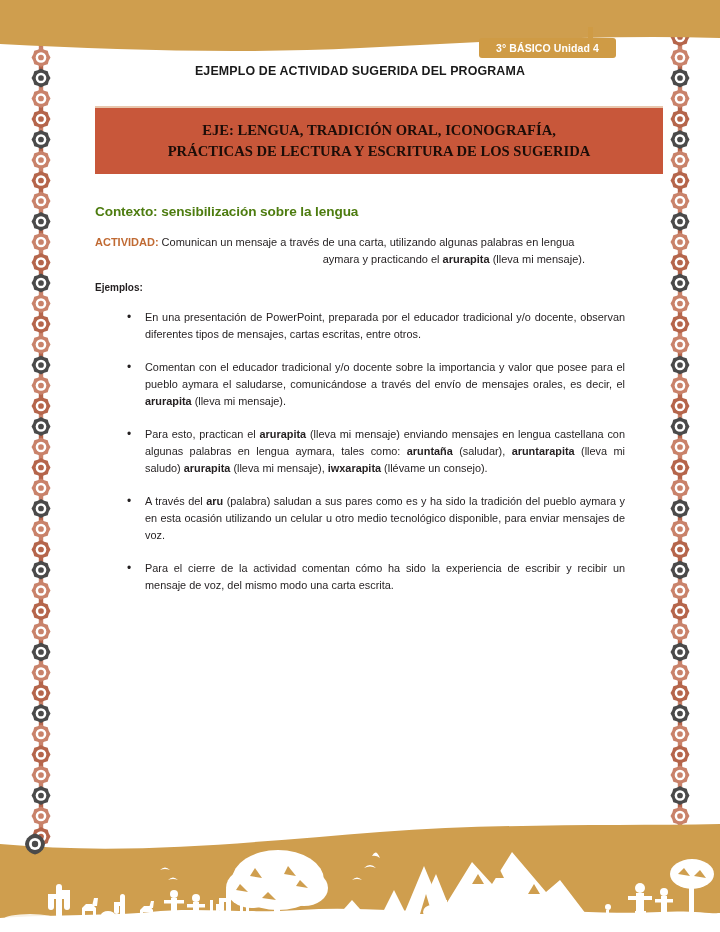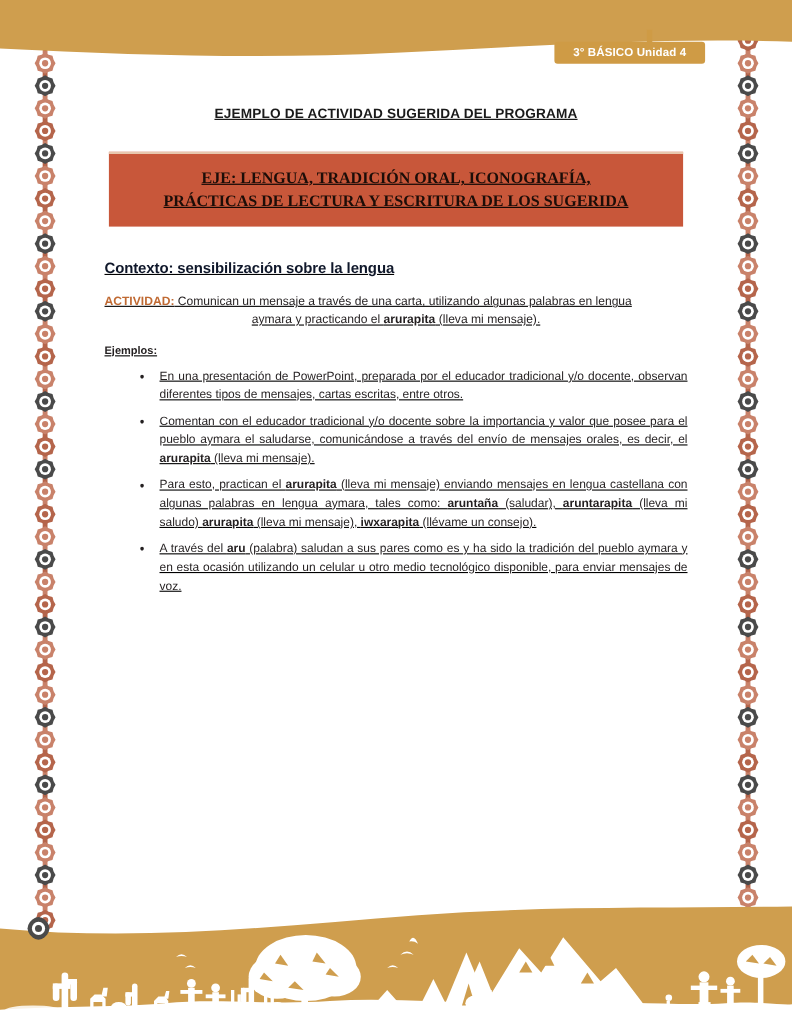--- a/index.html
+++ b/index.html
@@ -29,21 +29,21 @@
     top: 0; left: 0;
     width: 720px;
     height: 62px;
     z-index: 2;
   }
   .top-band svg { display: block; }
 
   .grade-badge {
     position: absolute;
     top: 38px;
-    left: 504px;
+    left: 479px;
     width: 137px;
     height: 20px;
     background: #cf9b45;
     border-radius: 3px;
     color: #ffffff;
     font-size: 10.5px;
     font-weight: bold;
     letter-spacing: .1px;
     display: flex;
     align-items: center;
@@ -79,73 +79,72 @@
     z-index: 1;
     overflow: hidden;
   }
   .side-border.left  { left: 20px; }
   .side-border.right { left: 659px; }
   .side-border svg { display: block; }
 
   
   .content {
     position: absolute;
-    top: 96px;
+    top: 64px;
     left: 95px;
     width: 530px;
     z-index: 5;
-    text-decoration: underline;
   }
 
   .doc-title {
     font-size: 12.4px;
     font-weight: bold;
     color: #1a1a1a;
     text-align: center;
     letter-spacing: .15px;
     margin-bottom: 28px;
   }
 
   .eje-banner {
     background: #c8573a;
     border-top: 2px solid #e8c7ae;
-    width: 522px;
+    width: 568px;
     margin: 4px auto;
     padding: 12px 14px 13px;
     text-align: center;
     font-family: "Liberation Serif", serif;
     font-weight: bold;
     font-size: 14.6px;
     line-height: 1.42;
     color: #1c0d08;
   }
   .eje-banner .l2 { display: block; }
 
   .context-title {
     margin-top: 30px;
     font-size: 13.6px;
     font-weight: bold;
-    color: #0f172a;
+    color: #4d7c0f;
     letter-spacing: -.1px;
   }
 
   .activity-block {
     margin-top: 15px;
     font-size: 11px;
     line-height: 1.52;
     color: #231f20;
     text-align: justify;
   }
   .activity-label {
     font-weight: bold;
     color: #c06a33;
   }
   .activity-line2 {
     display: block;
-    text-align: center;
+    text-align: right;
     padding: 0 40px;
   }
 
   .examples-label {
     margin-top: 14px;
     font-size: 10px;
     font-weight: bold;
     color: #231f20;
   }
 
@@ -155,20 +154,21 @@
     list-style: none;
   }
   ul.bullets > li {
     position: relative;
     font-size: 10.9px;
     line-height: 1.56;
     color: #231f20;
     text-align: justify;
     margin-bottom: 7px;
     padding-left: 2px;
+    margin-top: 16px;
   }
   ul.bullets > li::before {
     content: "\2022";
     position: absolute;
     left: -16px;
     top: -1px;
     font-size: 12px;
     color: #231f20;
   }
   ul.bullets > li b { font-weight: bold; }
@@ -786,20 +786,21 @@
       <span class="activity-line2"><span>aymara y practicando el </span><b>arurapita</b><span> (lleva mi mensaje).</span></span>
     </div>
 
     <div class="examples-label">Ejemplos:</div>
 
     <ul class="bullets" id="bullet-list">
         <li><span>En una presentación de PowerPoint, preparada por el educador tradicional y/o docente, observan diferentes tipos de mensajes, cartas escritas, entre otros.</span></li>
         <li><span>Comentan con el educador tradicional y/o docente sobre la importancia y valor que posee para el pueblo aymara el saludarse, comunicándose a través del envío de mensajes orales, es decir, el </span><b>arurapita</b><span> (lleva mi mensaje).</span></li>
         <li><span>Para esto, practican el </span><b>arurapita</b><span> (lleva mi mensaje) enviando mensajes en lengua castellana con algunas palabras en lengua aymara, tales como: </span><b>aruntaña</b><span> (saludar), </span><b>aruntarapita</b><span> (lleva mi saludo) </span><b>arurapita</b><span> (lleva mi mensaje), </span><b>iwxarapita</b><span> (llévame un consejo).</span></li>
         <li><span>A través del </span><b>aru</b><span> (palabra) saludan a sus pares como es y ha sido la tradición del pueblo aymara y en esta ocasión utilizando un celular u otro medio tecnológico disponible, para enviar mensajes de voz.</span></li>
+        <li><span>Para el cierre de la actividad comentan cómo ha sido la experiencia de escribir y recibir un mensaje de voz, del mismo modo una carta escrita.</span></li>
       </ul>
   </div>
 
   <div class="footer-band">
     <svg width="720" height="110" viewBox="0 0 720 110" xmlns="http://www.w3.org/2000/svg">
 
       <path d="M0,22 C130,34 250,20 380,10 C500,1 620,4 720,2 V110 H0 Z" fill="#cf9e4e"></path>
 
       <path d="M0,96 C60,92 110,94 150,90 C200,85 240,92 300,88 C360,84 420,92 480,89 C540,86 610,93 660,90 C690,88 710,92 720,91 V110 H0 Z" fill="#ffffff"></path>
 

